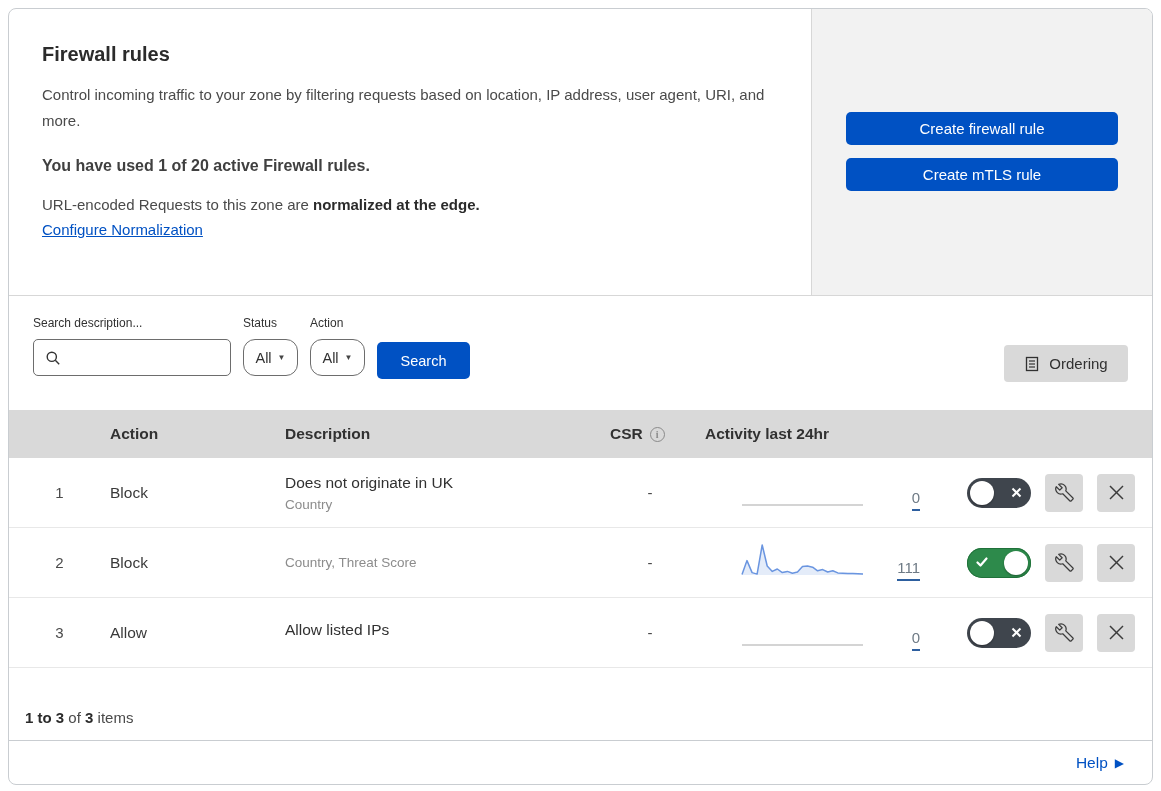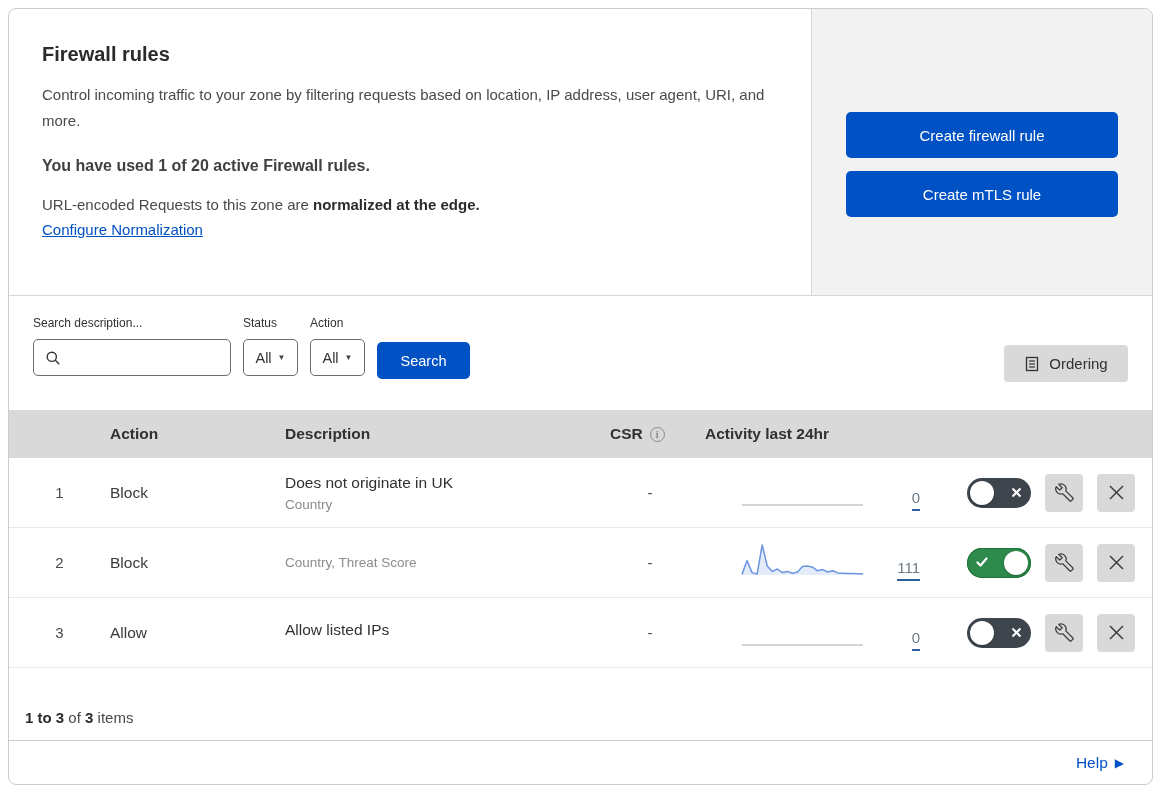--- a/index.html
+++ b/index.html
@@ -13,34 +13,34 @@
   .top { display: flex; height: 287px; border-bottom: 1px solid #d7d7d7; }
   .top-left { flex: 1; padding: 34px 40px 0 33px; }
   .page-title { font-size: 20px; font-weight: 600; color: #2b2b2b; margin-bottom: 16px; }
   .desc { font-size: 15px; color: #4a4a4a; line-height: 1.7; max-width: 735px; margin-bottom: 24px; margin-top: 8px; }
   .usage { font-size: 16px; font-weight: 700; color: #404040; margin-bottom: 21px; }
   .norm { font-size: 15px; color: #4a4a4a; margin-bottom: 8px; }
   .norm b { color: #2b2b2b; }
   .cfg-link { font-size: 15px; color: #0051c3; text-decoration: underline; cursor: pointer; }
   .top-right { width: 341px; background: #f2f2f2; border-left: 1px solid #d7d7d7;
     padding-top: 103px; display: flex; flex-direction: column; align-items: center; gap: 13px; }
-  .btn-primary { width: 272px; height: 46px; background: #0051c3; border: none; border-radius: 5px;
+  .btn-primary { width: 272px; height: 33px; background: #0051c3; border: none; border-radius: 5px;
     color: #fff; font-size: 15px; font-family: inherit; cursor: pointer; }
 
   
   .filters { position: relative; height: 114px; padding: 20px 24px 0; display: flex;
     align-items: flex-start; }
   .fgroup { display: flex; flex-direction: column; }
   .fgroup + .fgroup { margin-left: 12px; }
   .flabel { font-size: 12px; color: #313131; margin-bottom: 9px; }
   .search-box { width: 198px; height: 37px; border: 1px solid #6d6d6d; border-radius: 5px;
     display: flex; align-items: center; padding-left: 11px; background: #fff; }
   .search-box input { border: none; outline: none; flex: 1; font-size: 14px; min-width: 0;
     font-family: inherit; margin-left: 7px; }
-  .select { width: 55px; height: 37px; border: 1px solid #6d6d6d; border-radius: 5px;
+  .select { width: 55px; height: 37px; border: 1px solid #6d6d6d; border-radius: 12px;
     background: #fff; display: flex; align-items: center; justify-content: center; gap: 6px;
     font-size: 14.5px; color: #313131; cursor: pointer; }
   .caret { font-size: 8px; color: #444; }
   .btn-search { width: 93px; height: 37px; margin: 26px 0 0 12px; background: #0051c3;
     color: #fff; border: none; border-radius: 5px; font-size: 14.5px; font-family: inherit; cursor: pointer; }
   .btn-ordering { position: absolute; right: 24px; top: 49px; width: 124px; height: 37px;
     background: #d9d9d9; border: none; border-radius: 4px; font-size: 15px; color: #313131;
     font-family: inherit; display: flex; align-items: center; justify-content: center; gap: 9px; cursor: pointer; }
 
   

